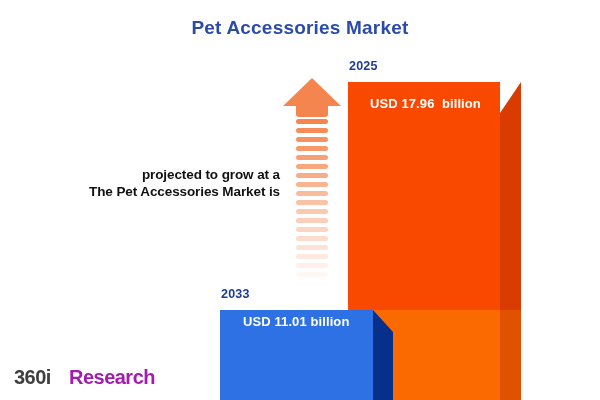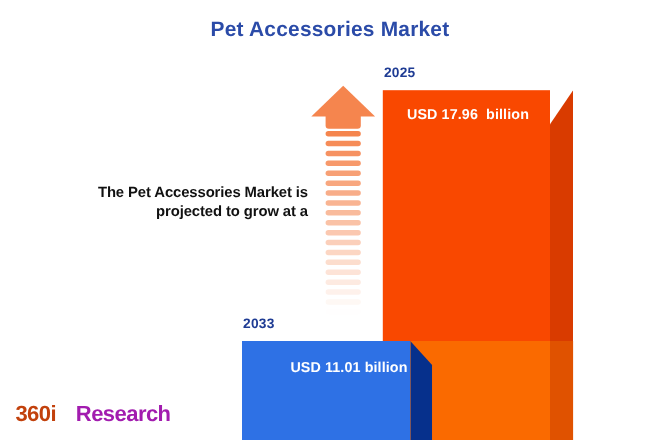--- a/index.html
+++ b/index.html
@@ -80,49 +80,49 @@
     background:#06308C;
     clip-path:polygon(0 0, 100% 22px, 100% 100%, 0 100%);
   }
 
   
   .bar-value{
     position:absolute;color:#ffffff;font-size:13px;font-weight:bold;
     letter-spacing:0.1px;white-space:pre;
   }
   .val-2032{left:370px;top:96px;}
-  .val-2024{left:243px;top:326px;margin-left:21px;}
+  .val-2024{left:243px;top:314px;}
 
   
   .year-label{
     position:absolute;color:#1F3C94;font-size:12.5px;font-weight:bold;
     letter-spacing:0.2px;
   }
   .year-2032{left:349px;top:59px;}
   .year-2024{left:221px;top:287px;}
 
   
   .logo{
     position:absolute;left:14px;top:366px;
     font-size:20px;font-weight:bold;letter-spacing:-0.5px;
     white-space:nowrap;
   }
-  .logo .o{color:#c2410c;}
+  .logo .o{color:#404040;}
   .logo .b{color:#a21caf;margin-left:18px;}
 </style>
 </head>
 <body>
 
 <div id="canvas">
 
   <div class="title">Pet Accessories Market</div>
 
   <div class="stat-block">
+    <div class="stat-line">projected to grow at a</div>
     <div class="stat-line">The Pet Accessories Market is</div>
-    <div class="stat-line">projected to grow at a</div>
   </div>
 
   <div class="arrow-wrap">
     <div class="arrow-head">
       <div class="tri"></div>
     </div>
     <div class="arrow-neck"></div>
     <div class="arrow-shaft" id="arrow-shaft">
         <div class="seg" style="background: rgb(245, 133, 78);"></div>
         <div class="seg" style="background: rgb(246, 140, 88);"></div>

